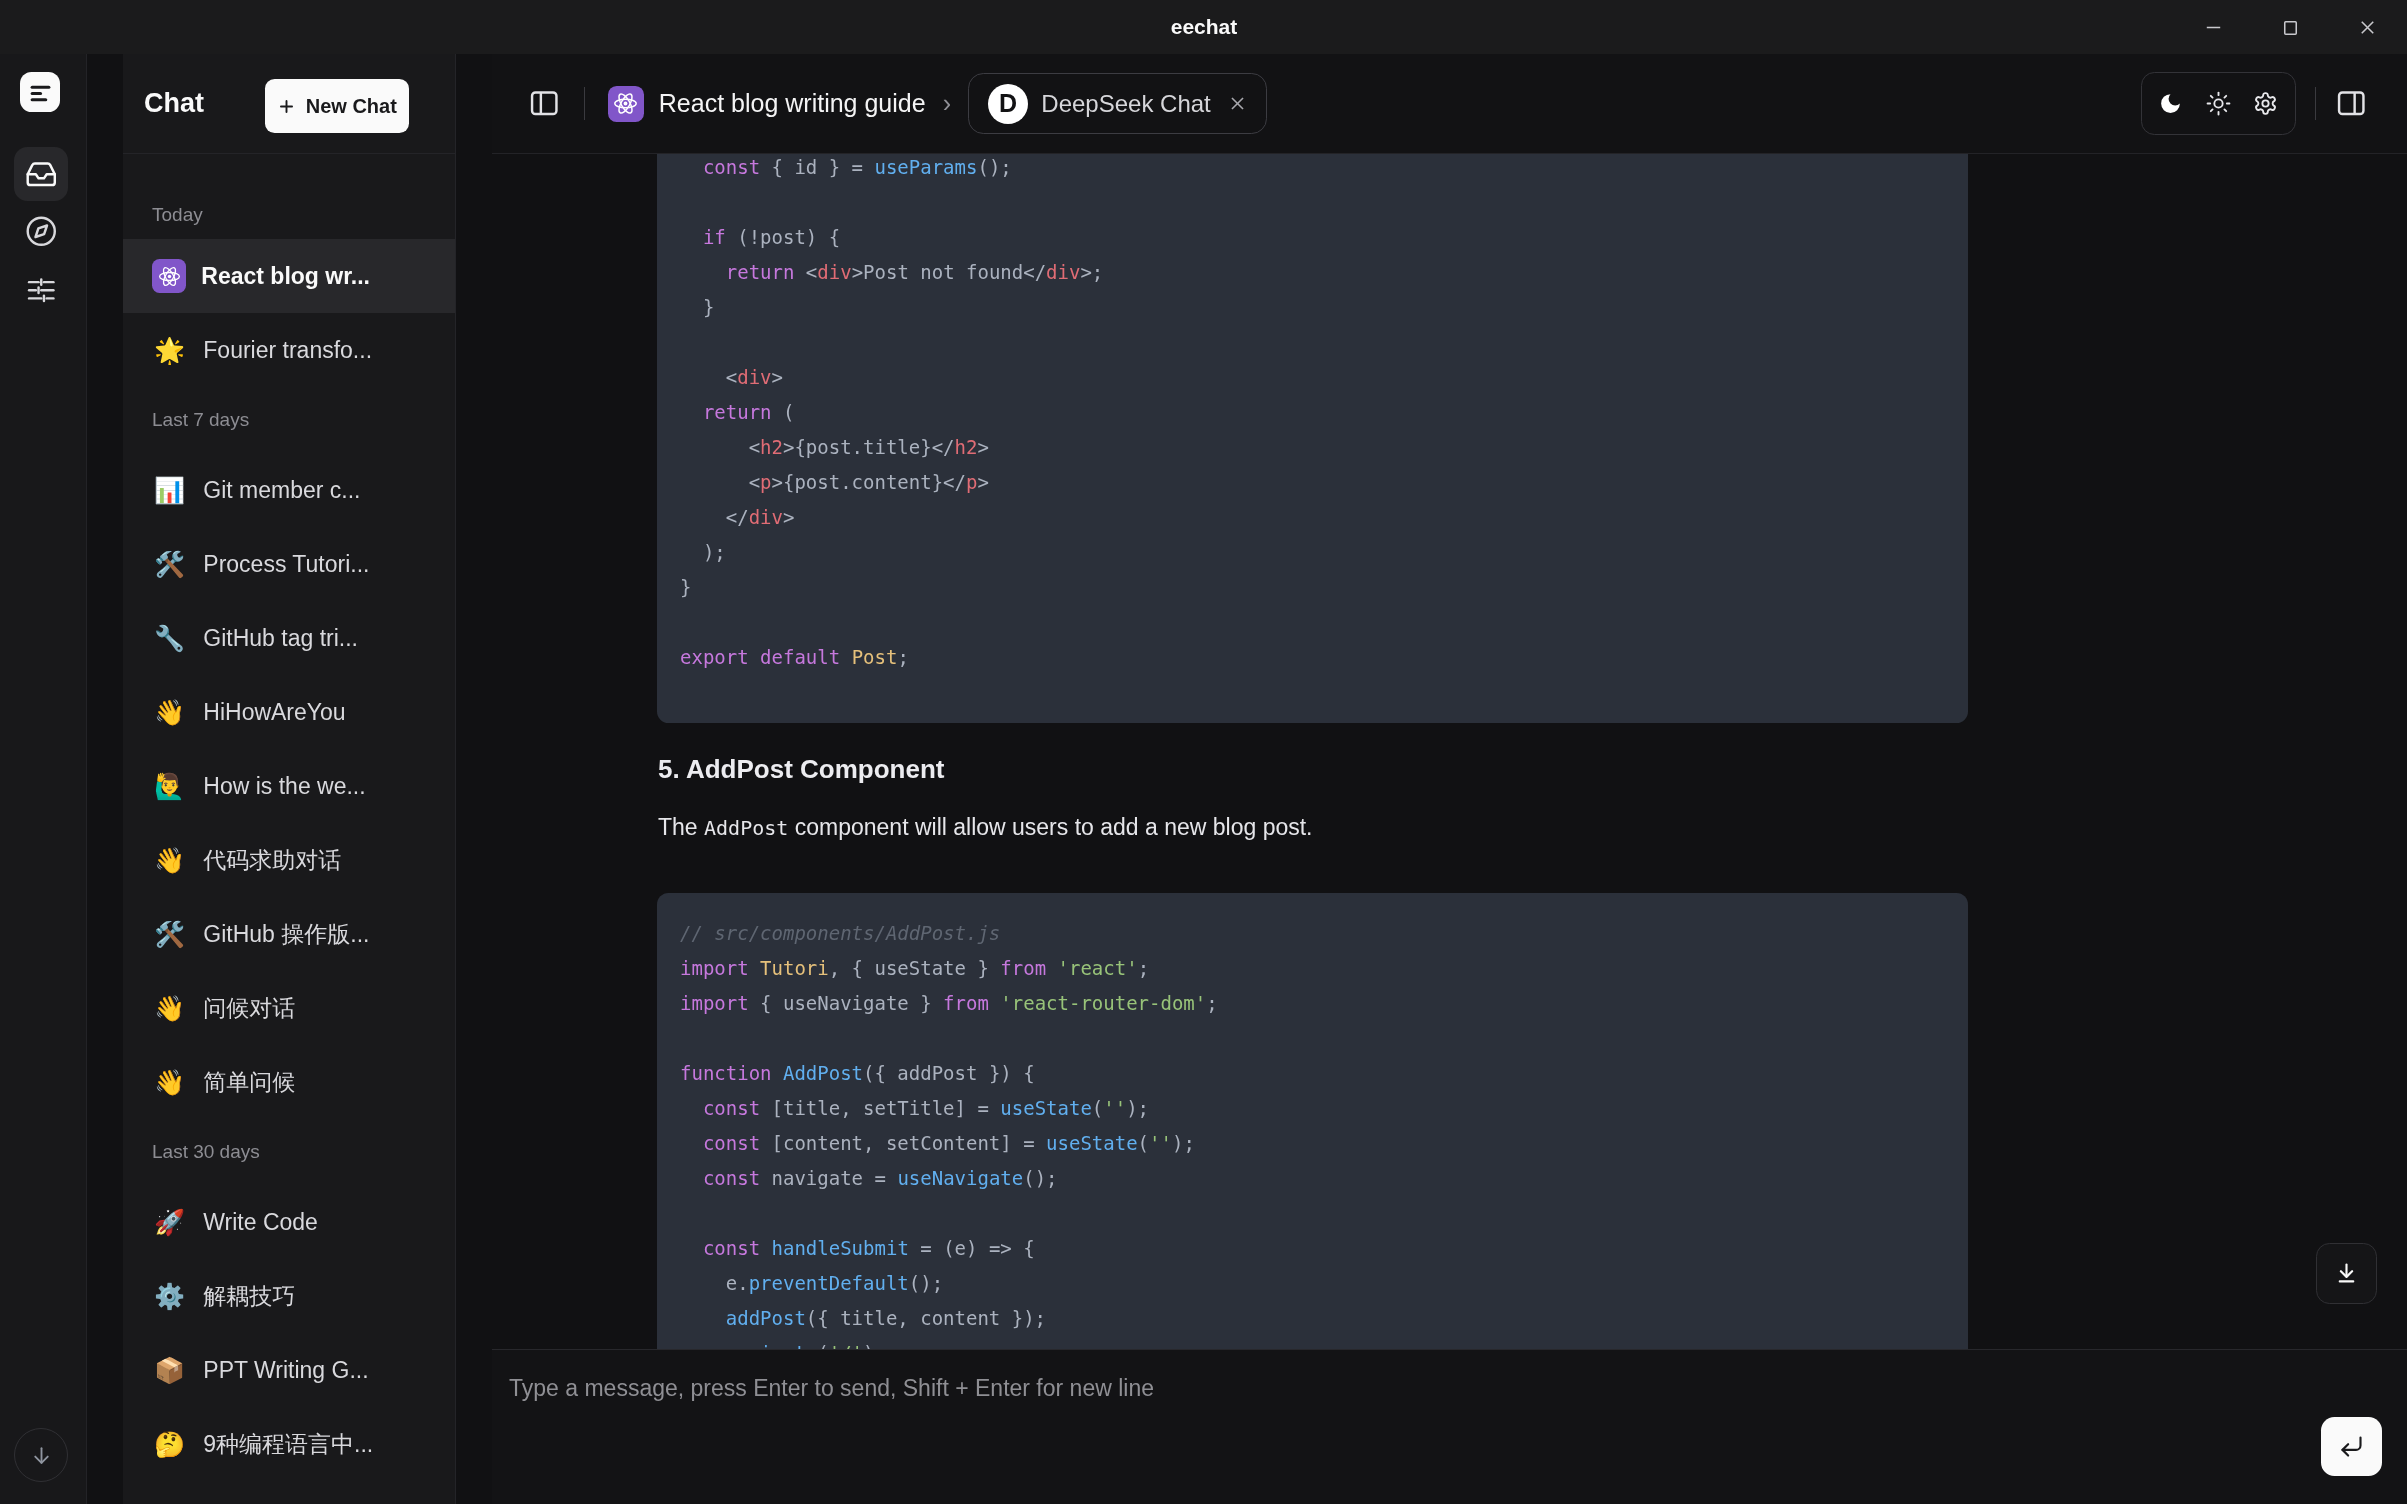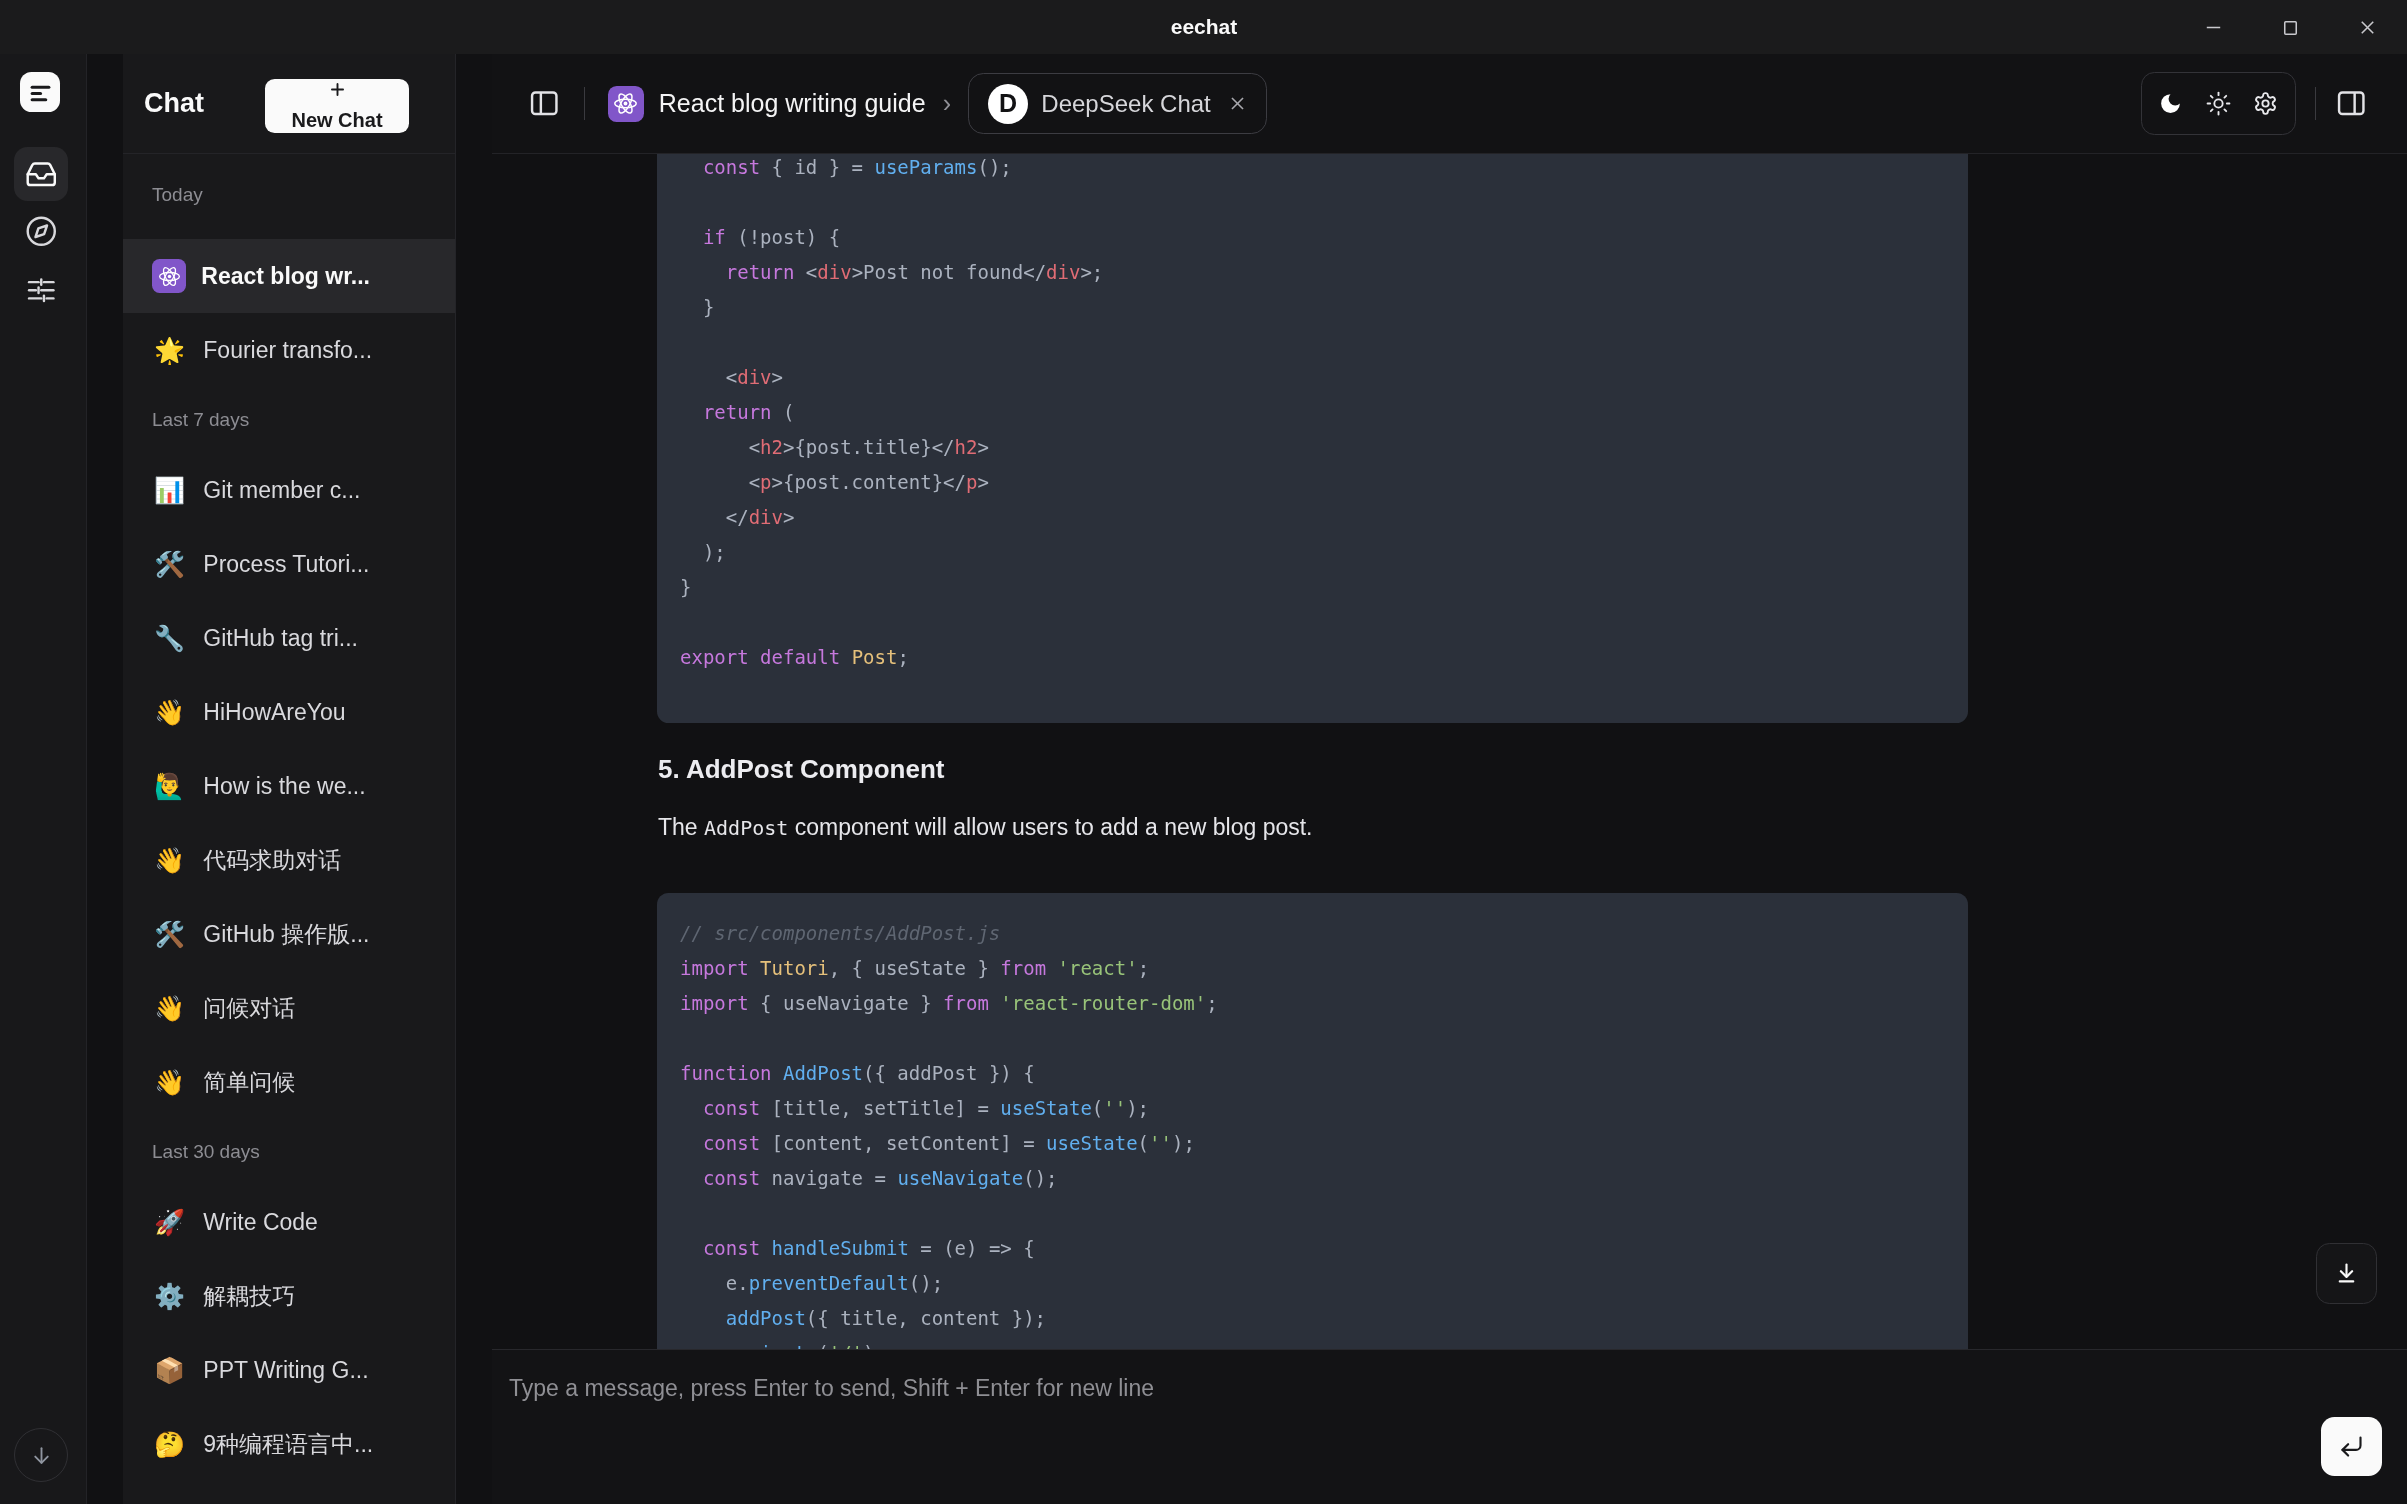--- a/index.html
+++ b/index.html
@@ -29,25 +29,25 @@
   .rail-btn.active{background:#28282b;color:#fafafa;}
   .rail-scroll-down{position:absolute;left:14.3px;top:1374px;width:52px;height:52px;border-radius:50%;
     border:1px solid #303034;display:flex;align-items:center;justify-content:center;color:#8f95a0;}
 
   
   .sidebar{width:332px;height:100%;background:#19191b;border-right:1px solid #242428;position:relative;flex:none;}
   .sidebar-head{height:99px;border-bottom:1px solid #242428;display:flex;align-items:center;position:relative;}
   .sidebar-title{margin-left:21px;font-size:27px;font-weight:600;color:#fafafa;}
   .new-chat-btn{position:absolute;right:46px;top:25px;width:144px;height:54px;background:#fafafa;border:none;
     border-radius:9.6px;display:flex;align-items:center;justify-content:center;gap:9.6px;
-    font-family:"Liberation Sans",sans-serif;font-size:20px;font-weight:600;color:#1a1a1c;cursor:pointer;flex-direction:column;}
+    font-family:"Liberation Sans",sans-serif;font-size:20px;font-weight:600;color:#1a1a1c;cursor:pointer;}
   .sidebar-list{position:absolute;left:0;top:99px;width:332px;bottom:0;overflow:hidden;}
   .section-label{height:66px;display:flex;align-items:center;padding-left:29px;
     font-size:19px;color:#8d8d93;}
-  .section-label.first{height:86px;align-items:flex-end;padding-bottom:33px;box-sizing:border-box;}
+  .section-label.first{height:86px;align-items:flex-end;padding-bottom:13px;box-sizing:border-box;}
   .chat-item{height:74px;display:flex;align-items:center;padding-left:29px;gap:15.3px;cursor:pointer;box-sizing:border-box;}
   .chat-item.selected{background:#28282b;}
   .chat-item-emoji{width:36px;font-size:25px;text-align:center;flex:none;}
   .chat-item-label{font-size:23px;color:#d9d9dd;white-space:nowrap;overflow:hidden;}
   .chat-item.selected .chat-item-label{color:#fafafa;font-weight:700;}
   .react-badge{width:34px;height:34px;border-radius:7.6px;background:#8156c9;display:flex;align-items:center;justify-content:center;flex:none;}
 
   
   .main{flex:1;display:flex;flex-direction:column;background:#121214;min-width:0;}
 

